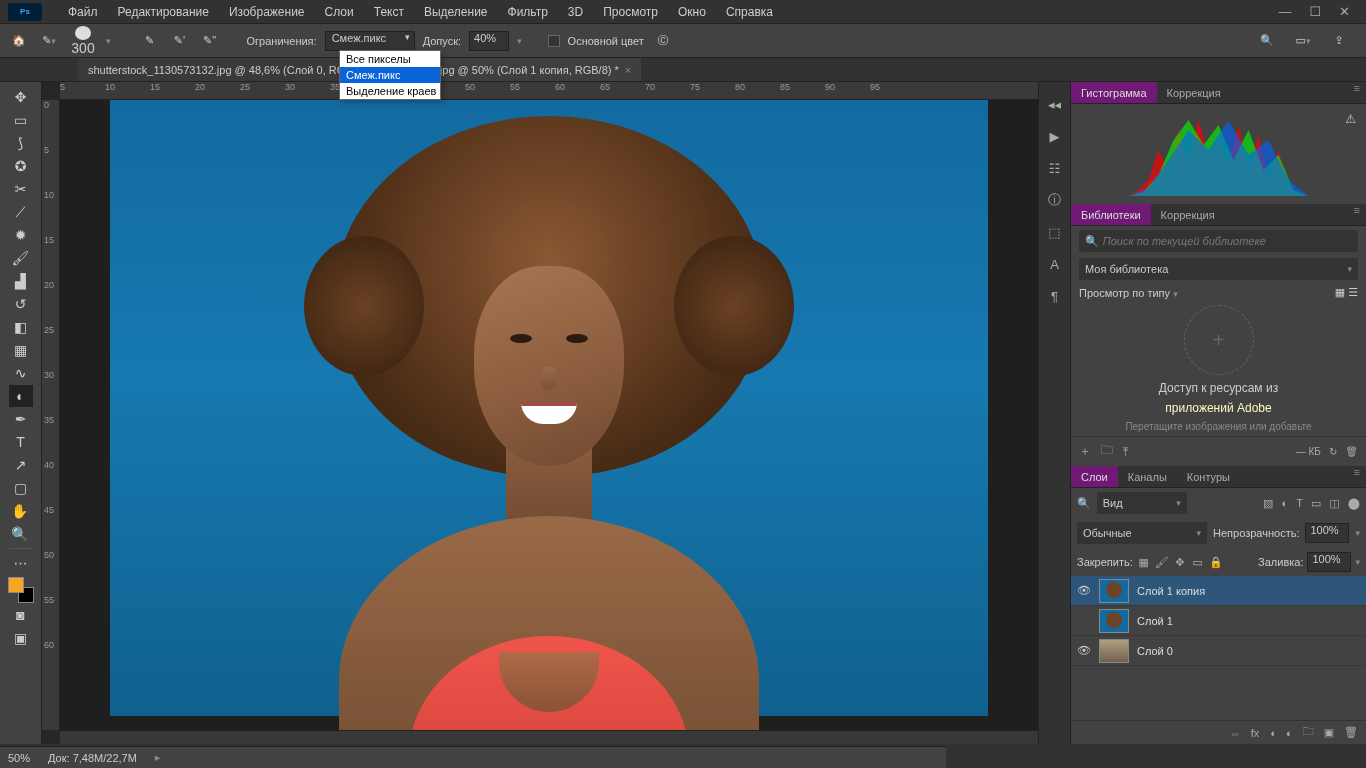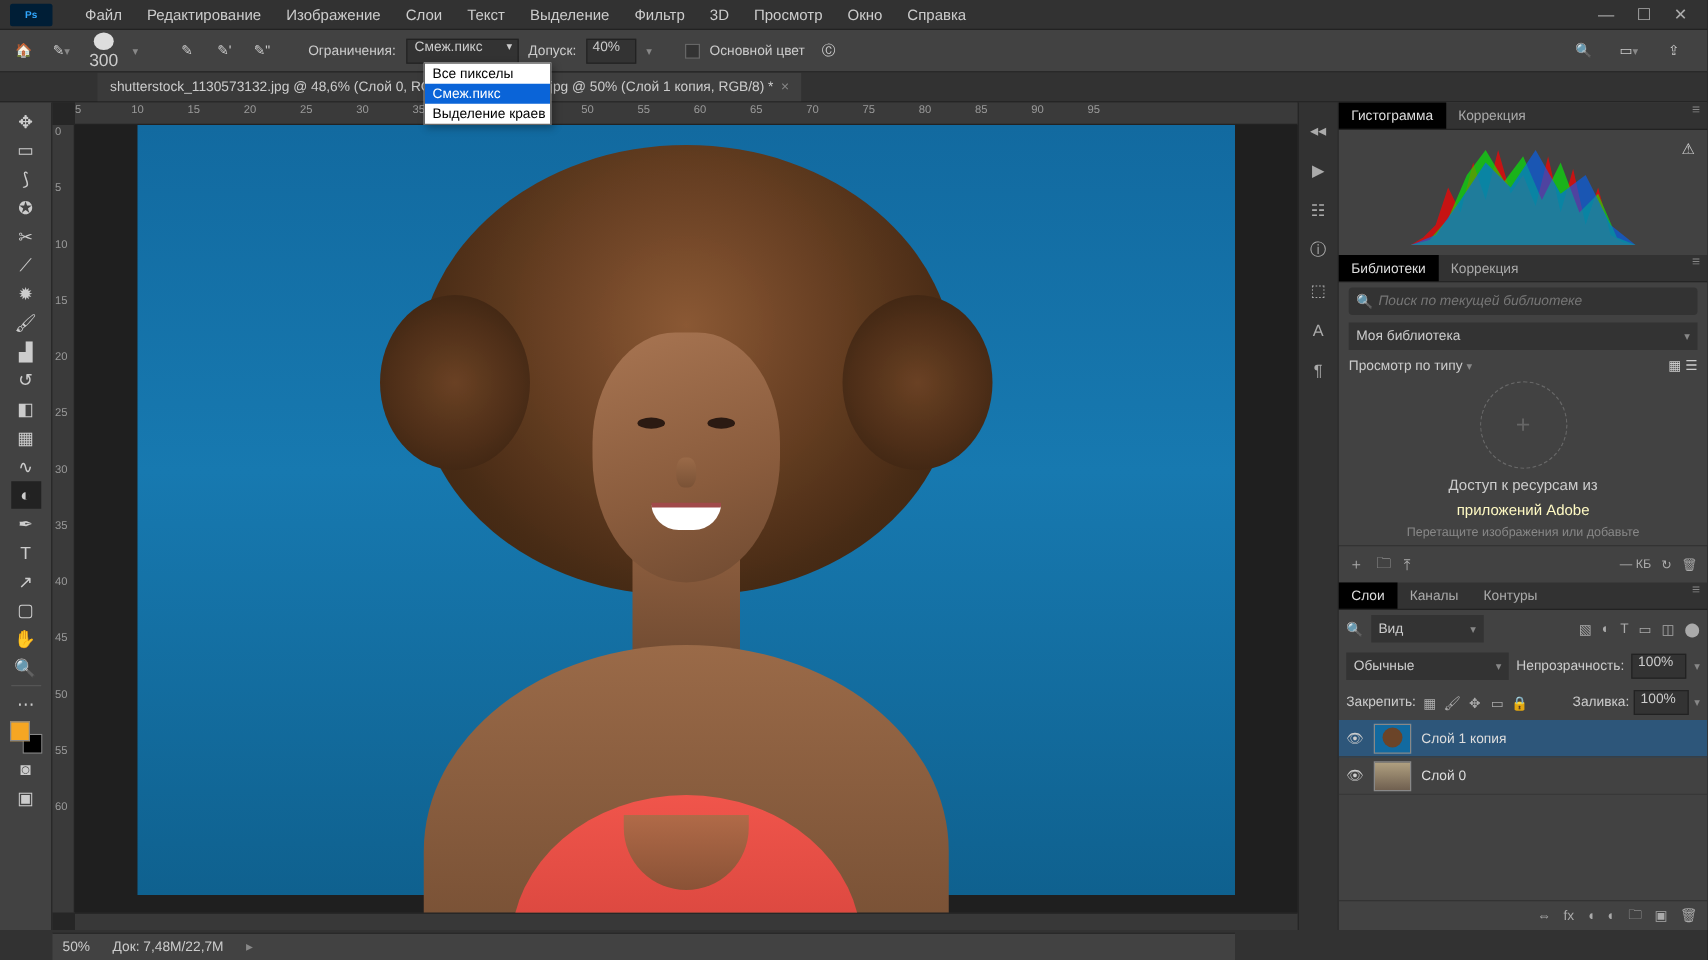--- a/index.html
+++ b/index.html
@@ -71,21 +71,21 @@
 .dress::before { content:""; position:absolute; top:16px; left:50%; transform:translateX(-50%); width: 100px; height: 60px; background: linear-gradient(180deg,#b06a48,#8a5236); border-radius: 0 0 50px 50px; }
 
 .scroll-h { height: 14px; background: #383838; border-top: 1px solid #222; margin-left: 18px; }
 
 .side-strip { width: 32px; background: #323232; display: flex; flex-direction: column; align-items: center; gap: 12px; padding-top: 12px; border-left: 1px solid #222; }
 .strip-icon { width: 20px; height: 20px; color: #aaa; cursor: pointer; display: flex; align-items: center; justify-content: center; font-size: 13px; }
 
 .panels-right { width: 296px; background: #424242; display: flex; flex-direction: column; border-left: 1px solid #222; }
 .panel-tabs { display: flex; background: #323232; border-bottom: 1px solid #222; height: 22px; }
 .panel-tab { padding: 0 10px; font-size: 11px; color: #aaa; display: flex; align-items: center; cursor: pointer; }
-.panel-tab.active { background: #000000; color: #ddd; }
+.panel-tab.active { background: #701a75; color: #ddd; }
 .panel-menu { margin-left: auto; padding: 0 6px; cursor: pointer; color: #888; }
 
 .histogram { height: 100px; background: #424242; padding: 6px 8px; position: relative; }
 .histo-svg { width: 100%; height: 86px; }
 .histo-warn { position: absolute; right: 10px; top: 8px; color: #ccc; font-size: 12px; }
 
 .lib-body { flex: 0 0 196px; background: #424242; padding: 4px 8px; display: flex; flex-direction: column; gap: 6px; }
 .lib-search { background: #333; height: 22px; border-radius: 3px; padding: 0 6px; color: #777; font-size: 11px; display: flex; align-items: center; gap: 4px; }
 .lib-select { background: #333; height: 22px; padding: 0 6px; color: #ccc; font-size: 11px; display: flex; align-items: center; justify-content: space-between; }
 .lib-viewrow { display: flex; align-items: center; justify-content: space-between; font-size: 11px; }
@@ -108,21 +108,21 @@
 .layer-item { display: flex; align-items: center; gap: 8px; padding: 4px 6px; height: 30px; border-bottom: 1px solid #383838; cursor: pointer; }
 .layer-item.selected { background: #2d567a; }
 .eye-icon { width: 14px; color: #ccc; text-align: center; }
 .layer-thumb { width: 30px; height: 24px; border: 1px solid #888; background: #126aa0; position: relative; overflow:hidden; }
 .layer-thumb.bg2 { background: linear-gradient(180deg,#b0a080,#706050); }
 .thumb-head { position:absolute; left:50%; top:2px; transform:translateX(-50%); width:16px; height:16px; border-radius:50%; background:#6b4428; }
 .layer-name { font-size: 11px; color: #ddd; }
 .layers-footer { display: flex; gap: 10px; padding: 4px 8px; border-top: 1px solid #333; color: #aaa; justify-content: flex-end; align-items: center; height: 24px; }
 
 
-.statusbar { height: 22px; background: #424242; display: flex; align-items: center; padding: 0 8px; gap: 18px; border-top: 1px solid #222; font-size: 11px; color: #ccc; margin-left: 42px; width: 946px; position: absolute; bottom: 0; }
+.statusbar { height: 22px; background: #424242; display: flex; align-items: center; padding: 0 8px; gap: 18px; border-top: 1px solid #222; font-size: 11px; color: #ccc; width: 946px; position: absolute; bottom: 0; }
 .statusbar .arrow { color: #888; }
 
 .chev { font-size: 9px; color: #888; }
 </style>
 </head>
 <body>
 
 <div class="menubar">
   <div class="ps-logo">Ps</div>
   <div class="menu-item">Файл</div>
@@ -391,20 +391,27 @@
       </div>
       <div class="layer-list">
         <div class="layer-item selected">
           <span class="eye-icon">👁</span>
           <div class="layer-thumb">
               <div class="thumb-head"></div>
             </div>
           <span class="layer-name">Слой 1 копия</span>
         </div>
         <div class="layer-item">
+          <span class="eye-icon"></span>
+          <div class="layer-thumb">
+              <div class="thumb-head"></div>
+            </div>
+          <span class="layer-name">Слой 1</span>
+        </div>
+        <div class="layer-item">
           <span class="eye-icon">👁</span>
           <div class="layer-thumb bg2"></div>
           <span class="layer-name">Слой 0</span>
         </div>
       </div>
       <div class="layers-footer">
         <span>⇔</span>
         <span>fx</span>
         <span>◖</span>
         <span>◐</span>

